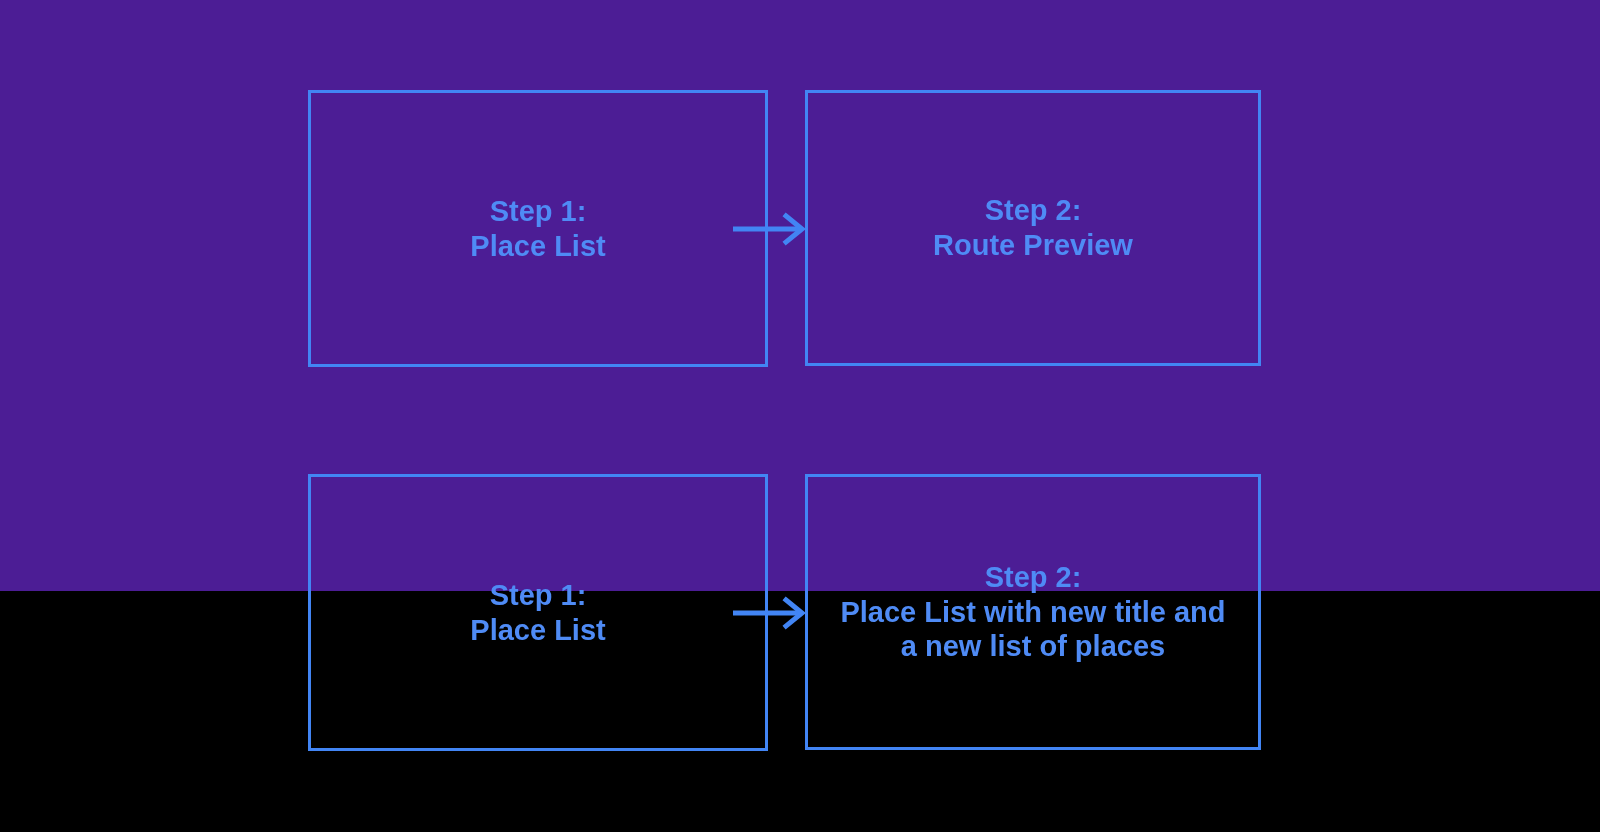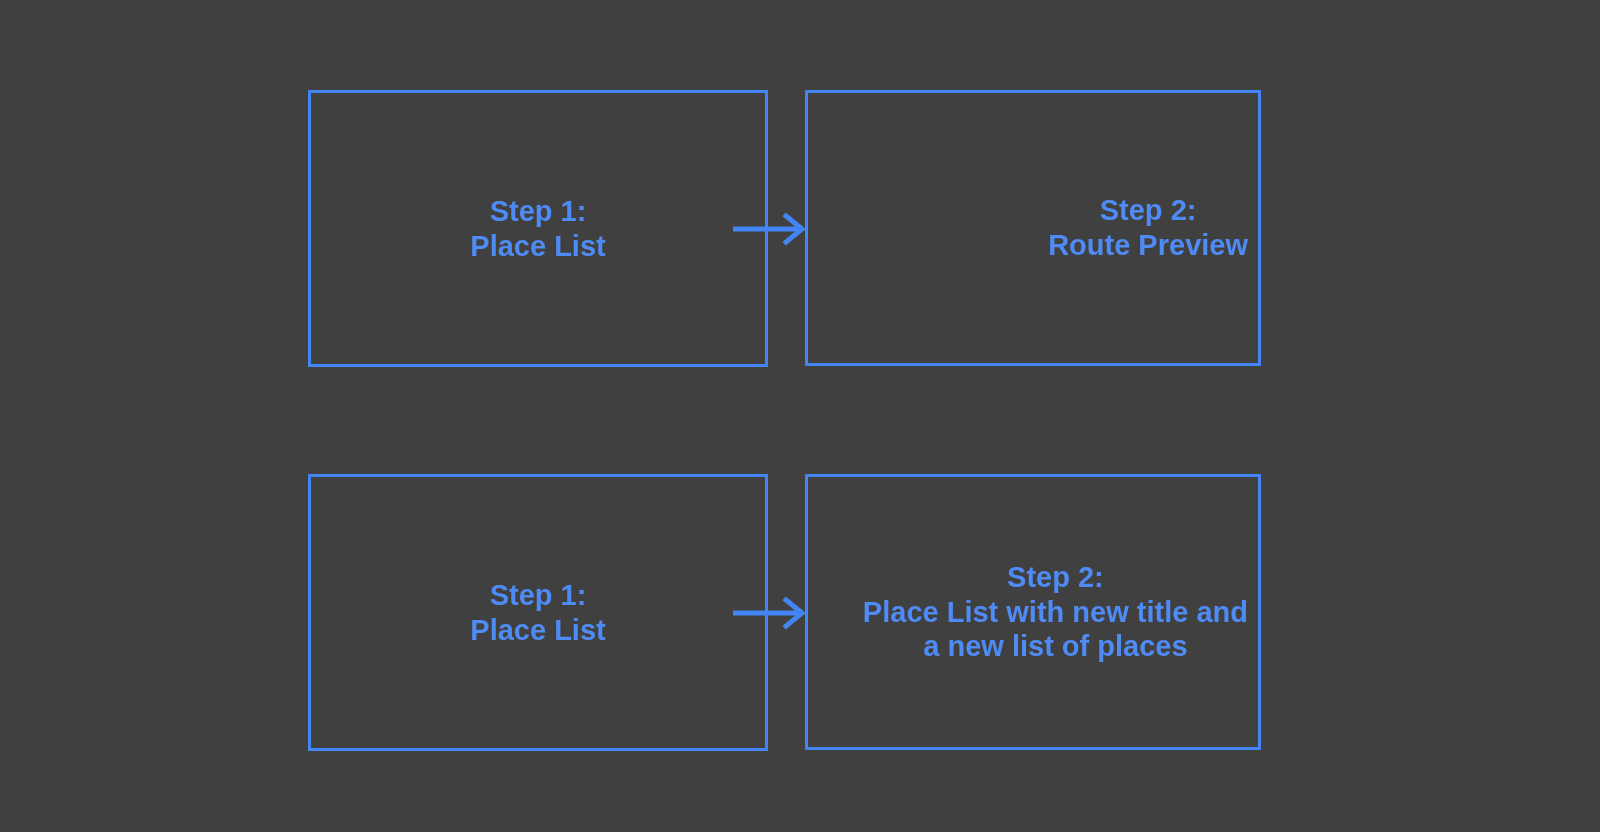--- a/index.html
+++ b/index.html
@@ -9,22 +9,22 @@
   }
   body {
     width: 1600px;
     height: 832px;
     overflow: hidden;
     font-family: "Liberation Sans", sans-serif;
   }
   .canvas {
     position: relative;
     width: 1600px;
-    height: 832px;
-    background: #404040;
+    height: 591px;
+    background: #4c1d95;
   }
 
   .flow-row {
     position: absolute;
     left: 0;
     width: 1600px;
     height: 278px;
   }
   .flow-row.row-top    { top: 90px; }
   .flow-row.row-bottom { top: 474px; }
@@ -41,21 +41,20 @@
   }
   .step-box.box-left {
     left: 308px;
     width: 460px;
     height: 277px;
   }
   .step-box.box-right {
     left: 805px;
     width: 456px;
     height: 276px;
-    justify-content: flex-end;
   }
 
   .step-label {
     color: #4F8BF5;
     font-family: "Liberation Sans", sans-serif;
     font-size: 29px;
     font-weight: bold;
     line-height: 1.2;
     text-align: center;
     letter-spacing: 0px;

